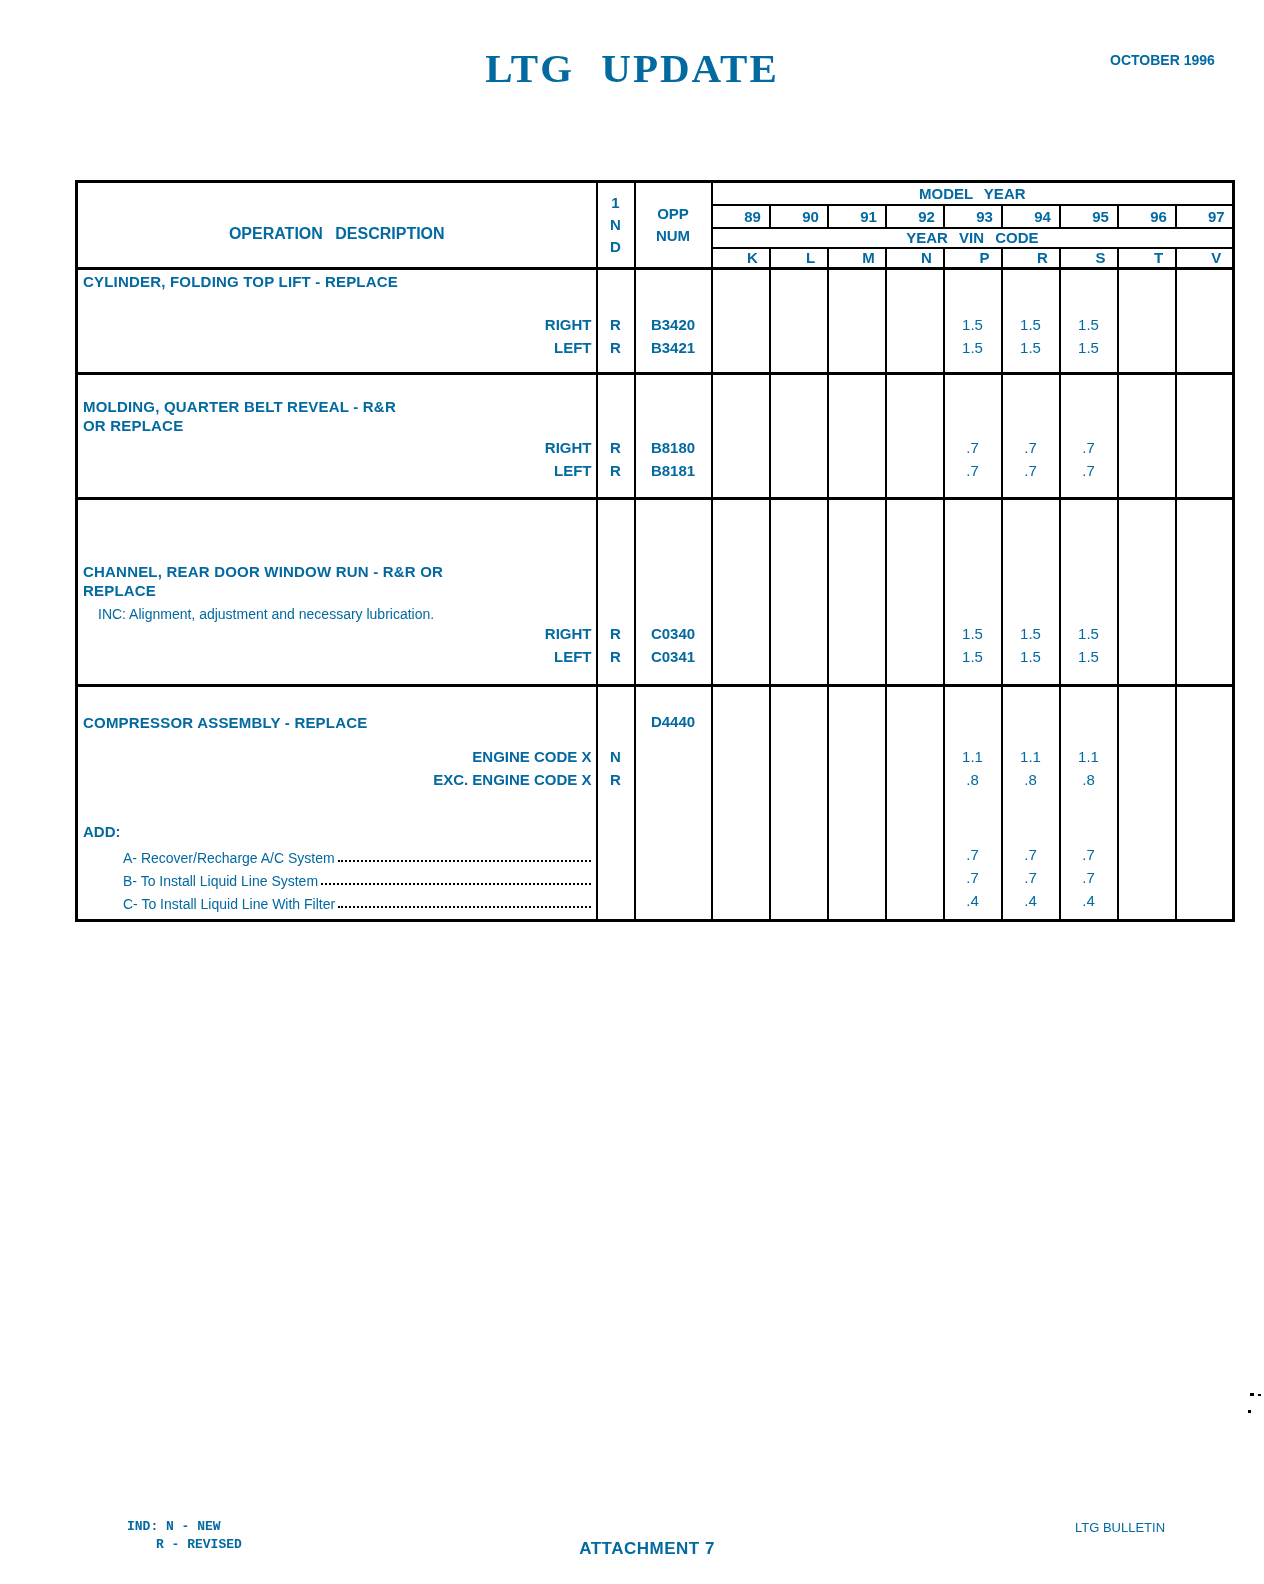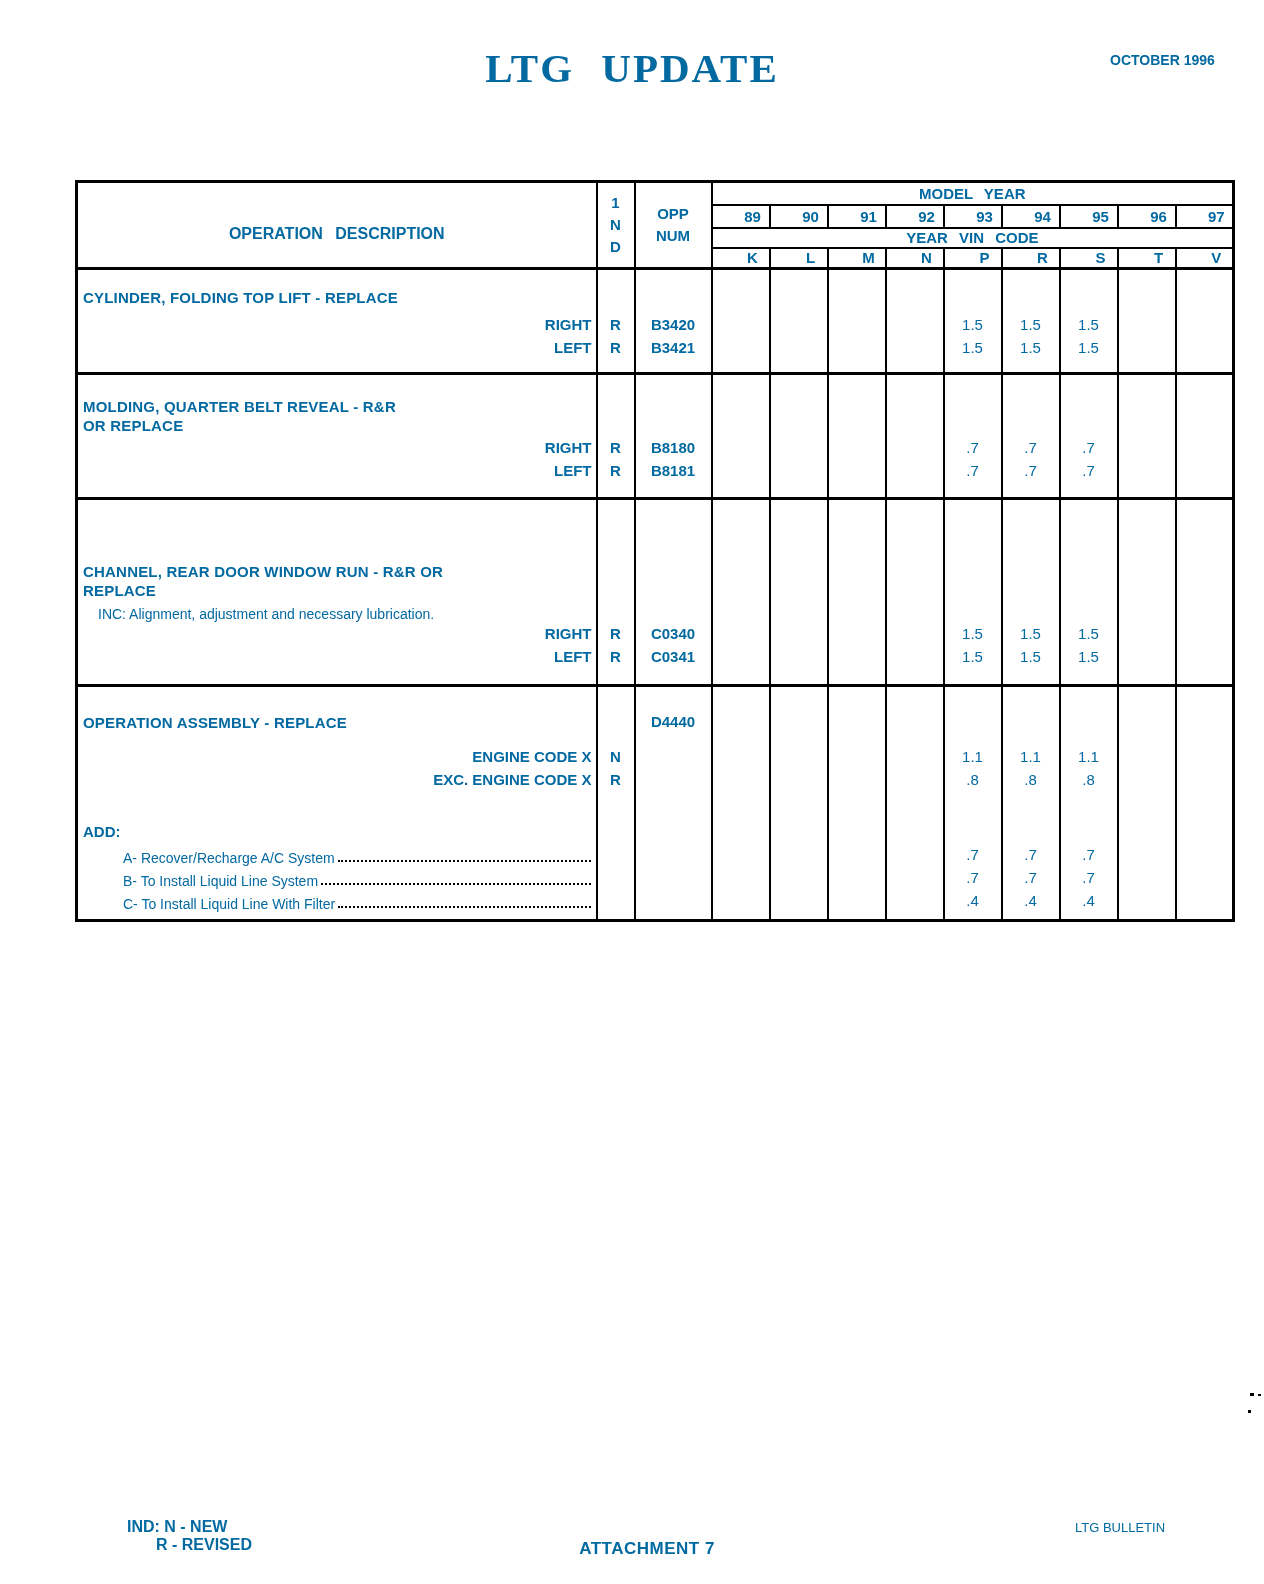--- a/index.html
+++ b/index.html
@@ -36,21 +36,21 @@
   .inc-note { font-size:14px; padding-left:20px; margin-top:6px; }
   .lbl-cell { text-align:right; font-weight:bold; font-size:15px; padding-right:4px;padding-left:35px; }
   .ind-cell, .opp-cell { text-align:center; font-weight:bold; font-size:15px; }
   .opp-top { vertical-align:top; }
   .hrs { text-align:center; font-size:15px; }
   .add-hdr { font-weight:bold; font-size:15px; text-align:left; padding-left:5px; vertical-align:bottom; padding-bottom:3px; }
   .add-item { display:flex; align-items:flex-end; font-size:14px; padding-left:45px; padding-right:3px; }
   .add-item .dot-leader { flex:1; border-bottom:2px dotted #000; margin:0 2px 4px 3px; }
 
   
-  .legend { position:absolute; left:127px; top:1518px; font-size:16px; font-weight:bold; line-height:18px; }
+  .legend { position:absolute; left:127px; top:1518px; font-size:13px; font-weight:bold; line-height:18px;font-family:Liberation Mono, monospace; }
   .legend .l2 { margin-left:29px; }
   .attachment { position:absolute; left:30px; right:0; top:1539px; text-align:center;
     font-size:17px; font-weight:bold; letter-spacing:0.5px; }
   .bulletin { position:absolute; left:1075px; top:1520px; font-size:13px; }
 
   .speck { position:absolute; background:#000; }
 </style>
 </head>
 <body>
 
@@ -112,21 +112,21 @@
           <td class="vin-h bl">P</td>
           <td class="vin-h bl">R</td>
           <td class="vin-h bl">S</td>
           <td class="vin-h bl">T</td>
           <td class="vin-h bl">V</td>
         </tr>
       </thead>
     <tbody id="ltg-body">
         <tr style="height: 44px;">
           <td class="desc-cell bt">
-            <div style="padding-top: 2px; margin-top: 16px;">
+            <div style="padding-top: 2px;">
               <div class="sec-title">CYLINDER, FOLDING TOP LIFT - REPLACE</div>
             </div>
           </td>
           <td class="bl bt"></td>
           <td class="opp-cell opp-top bl bt" style="padding-top: 2px;"></td>
           <td class="bl bt"></td>
           <td class="bl bt"></td>
           <td class="bl bt"></td>
           <td class="bl bt"></td>
           <td class="bl bt"></td>
@@ -296,21 +296,21 @@
           <td class="bl"></td>
           <td class="bl"></td>
           <td class="bl"></td>
           <td class="bl"></td>
           <td class="bl"></td>
           <td class="bl"></td>
         </tr>
         <tr style="height: 60px;">
           <td class="desc-cell bt">
             <div style="padding-top: 26px;">
-              <div class="sec-title">OPERATION ASSEMBLY - REPLACE</div>
+              <div class="sec-title">COMPRESSOR ASSEMBLY - REPLACE</div>
             </div>
           </td>
           <td class="bl bt"></td>
           <td class="opp-cell opp-top bl bt" style="padding-top: 26px;">D4440</td>
           <td class="bl bt"></td>
           <td class="bl bt"></td>
           <td class="bl bt"></td>
           <td class="bl bt"></td>
           <td class="bl bt"></td>
           <td class="bl bt"></td>

